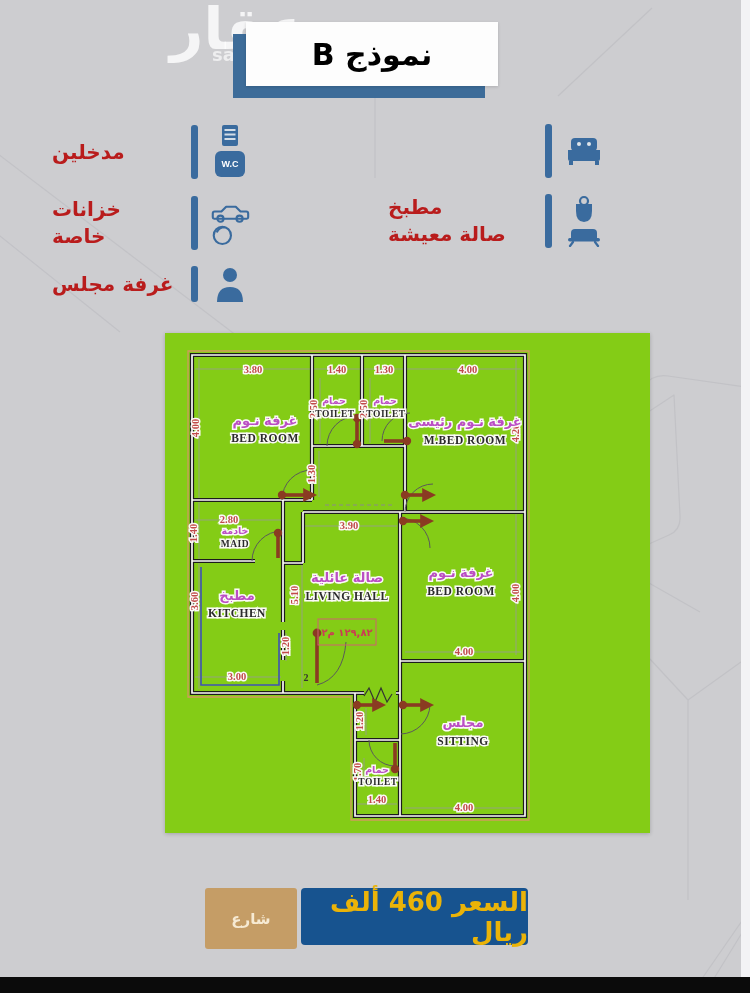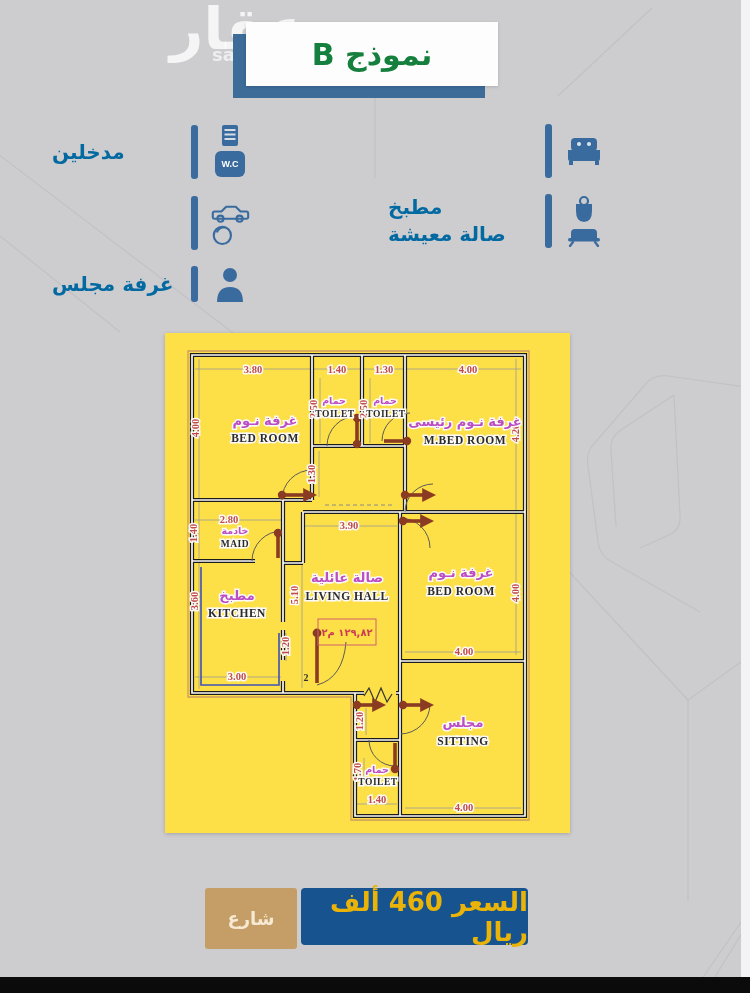--- a/index.html
+++ b/index.html
@@ -11,44 +11,44 @@
   #right-strip{left:741px;top:0;width:9px;height:977px;background:#f3f3f5;z-index:3;}
   
   #watermark{left:170px;top:0px;z-index:1;color:rgba(255,255,255,.8);line-height:1;}
   #wm-logo{font-size:58px;font-weight:600;letter-spacing:2px;}
   #wm-domain{position:absolute;left:42px;top:46px;font-size:18px;color:rgba(255,255,255,.65);font-weight:600;}
   
   #hdr-shadow{left:233px;top:34px;width:252px;height:64px;background:#3d6c99;z-index:2;}
   #hdr-card{left:246px;top:22px;width:252px;height:64px;background:#fdfdfd;z-index:2;
             display:flex;align-items:center;justify-content:center;
             box-shadow:0 1px 3px rgba(0,0,0,.15);}
-  #hdr-card span{color:#15803d;font-size:30px;font-weight:700;direction:rtl;}
+  #hdr-card span{color:#000000;font-size:30px;font-weight:700;direction:rtl;}
   
   .feat-group{z-index:2;}
   #feat-right{left:388px;top:124px;width:218px;}
   #feat-left{left:52px;top:124px;width:200px;}
   .feat-row{display:flex;align-items:center;gap:10px;margin-bottom:16px;}
-  .feat-text{flex:1;direction:rtl;text-align:left;color:#0369a1;
+  .feat-text{flex:1;direction:rtl;text-align:left;color:#b91c1c;
              font-size:20px;font-weight:700;line-height:27px;}
   .feat-bar{width:7px;height:54px;background:#3a6b9e;border-radius:3px;flex:0 0 auto;}
   .feat-bar.short{height:36px;}
   .feat-icon{width:44px;flex:0 0 auto;display:flex;justify-content:center;}
   .feat-icon svg{display:block;}
   .ic{fill:#3a6b9e;}
   .ic-stroke{fill:none;stroke:#3a6b9e;stroke-width:2.2;stroke-linejoin:round;stroke-linecap:round;}
   
-  #plan-card{left:165px;top:333px;width:405px;height:500px;background:#fde047;
+  #plan-card{left:165px;top:333px;width:485px;height:500px;background:#84cc16;
              box-shadow:0 1px 4px rgba(0,0,0,.2);z-index:2;}
   
   #price-banner{left:301px;top:888px;width:227px;height:57px;background:#17538f;border-radius:4px;
                 display:flex;align-items:center;justify-content:center;z-index:2;}
   #price-banner span{color:#eab308;font-size:26px;font-weight:700;direction:rtl;}
   #street-badge{left:205px;top:888px;width:92px;height:61px;background:#c59d66;border-radius:3px;
                 display:flex;align-items:center;justify-content:center;z-index:2;}
-  #street-badge span{color:#f6ead3;font-size:18px;font-weight:600;}
+  #street-badge span{color:#f6ead3;font-size:15px;font-weight:600;}
   #black-bar{left:0;top:977px;width:750px;height:16px;background:#0b0b0b;z-index:4;}
   
   .wall-black{fill:none;stroke:#1c1c1c;stroke-width:4.2;}
   .wall-white{fill:none;stroke:#fbfaf7;stroke-width:1.7;}
   .tan-line{fill:none;stroke:#cf9a5e;stroke-width:1.3;}
   .dim-line{stroke:#9a9a9a;stroke-width:.8;fill:none;}
   .door-arc{fill:none;stroke:#5a5a5a;stroke-width:1;}
   .leaf{stroke:#8a3b22;stroke-width:3.6;fill:#8a3b22;}
   .dash{stroke:#8a8a8a;stroke-width:1;stroke-dasharray:4 3;fill:none;}
   .counter{fill:none;stroke:#3f51b5;stroke-width:1.6;}
@@ -139,20 +139,21 @@
         <rect x="11.5" y="5" width="11" height="2" fill="#fbfaf7" opacity=".8"></rect>
         <rect x="11.5" y="9.5" width="11" height="2" fill="#fbfaf7" opacity=".8"></rect>
         <rect x="11.5" y="14" width="11" height="2" fill="#fbfaf7" opacity=".8"></rect>
         <rect class="ic" x="2" y="27" width="30" height="26" rx="6"></rect>
         <text class="wc-txt" x="17" y="43">W.C</text>
       </svg>
     </div>
   </div>
   <div class="feat-row">
     <div class="feat-text">
+      <div>خزانات خاصة</div>
     </div>
     <div class="feat-bar"></div>
     <div class="feat-icon">
       <svg width="46" height="52" viewBox="0 0 46 52">
         <g class="ic-stroke">
           <path d="M5,20 V16 Q5,14 7,14 H14 L19,9 H29 L34,14 H40 Q42,14 42,16 V20 Q42,21.5 40.5,21.5 H6.5 Q5,21.5 5,20 Z"></path>
           <circle cx="13" cy="21.5" r="3.2"></circle>
           <circle cx="33" cy="21.5" r="3.2"></circle>
           <circle cx="15" cy="39" r="9"></circle>
           <path d="M9.5,35 A9,9 0 0 1 17,30.5"></path>

